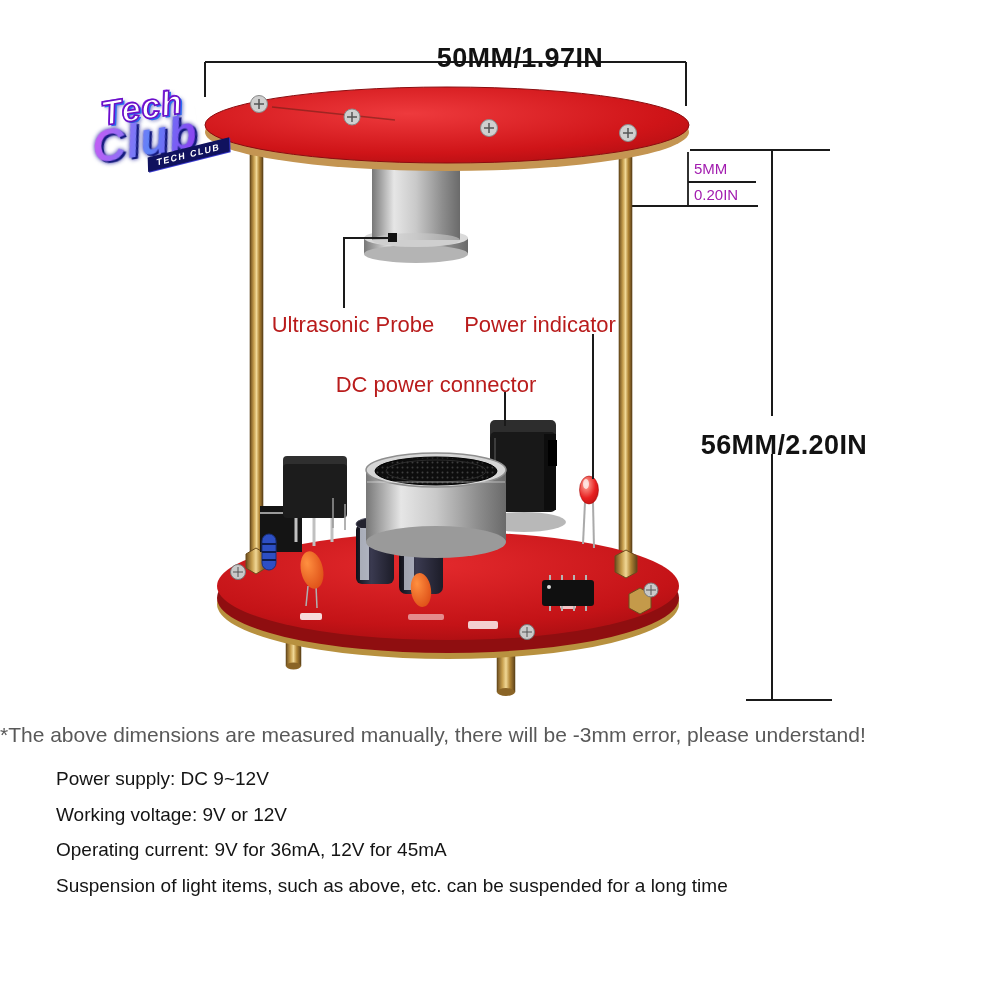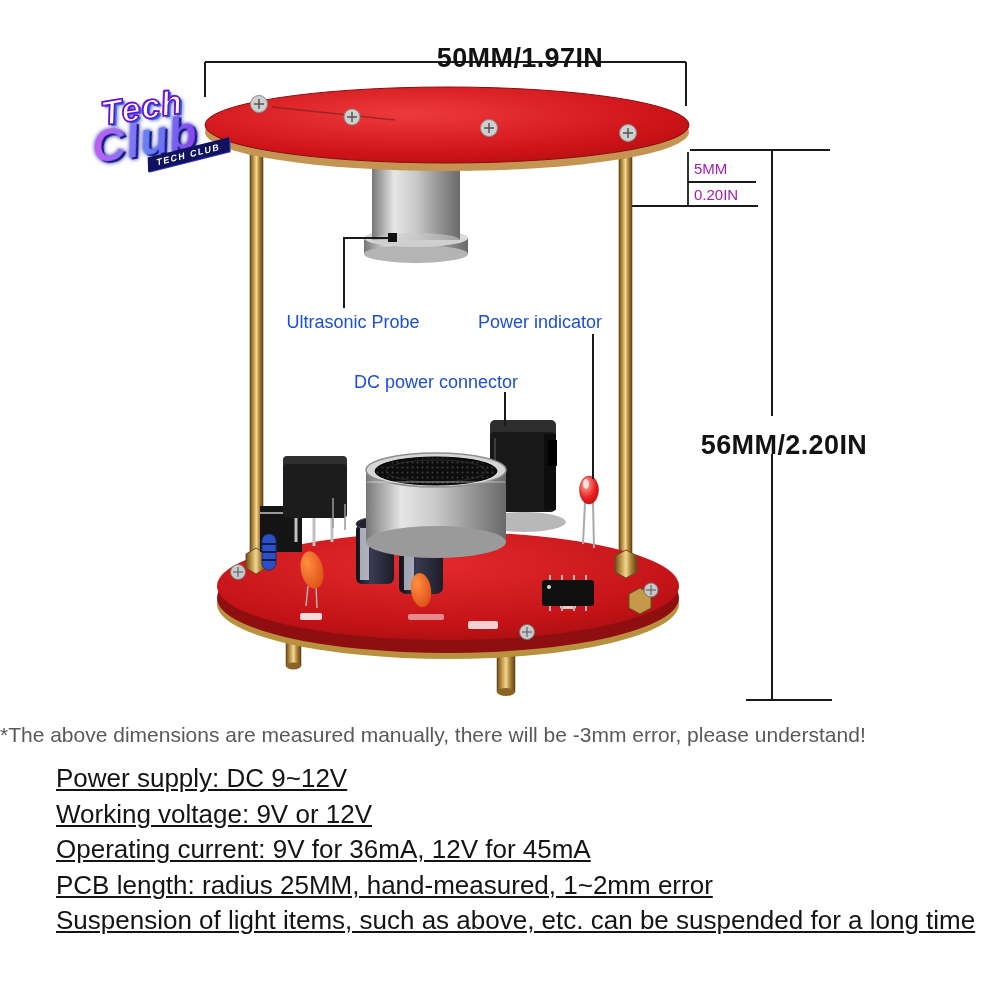--- a/index.html
+++ b/index.html
@@ -2,24 +2,24 @@
 <html><head>
 <meta charset="utf-8">
 <style>
   html,body{margin:0;padding:0;}
   body{width:1000px;height:1000px;background:#ffffff;font-family:"Liberation Sans",sans-serif;overflow:hidden;}
   .stage{position:relative;width:1000px;height:1000px;background:#fff;}
   .stage svg{position:absolute;left:0;top:0;}
   .t{position:absolute;color:#161616;white-space:nowrap;}
   .dim{font-size:27px;font-weight:600;letter-spacing:.4px;color:#121212;margin-top:10px;}
   .small-dim{font-size:15px;font-weight:500;color:#a21caf;}
-  .part{font-size:18px;color:#1d4ed8;text-align:center;}
+  .part{font-size:22px;color:#b91c1c;text-align:center;}
   .cx{transform:translateX(-50%);}
   .footnote{position:absolute;left:0;right:0;top:723px;text-align:left;font-size:21px;color:#595959;}
-  .specs{position:absolute;left:56px;top:761px;font-size:26px;color:#141414;text-decoration:underline;}
+  .specs{position:absolute;left:56px;top:761px;font-size:19px;color:#141414;}
   .specs div{line-height:35.6px;}
   
   .logo{position:absolute;left:92px;top:84px;width:160px;height:110px;transform:rotate(-9deg);}
   .logo-tech{position:absolute;left:14px;top:0;font-style:italic;font-weight:900;font-size:34px;letter-spacing:1px;
     color:#fff;-webkit-text-stroke:1.6px #6a10c8;text-shadow:2px 2px 0 #2a6df0,-1px -1px 0 #9a3cf0,3px 3px 4px rgba(30,40,160,.55);}
   .logo-club{position:absolute;left:0;top:24px;font-style:italic;font-weight:900;font-size:46px;letter-spacing:1px;
     background:linear-gradient(110deg,#c05df5 10%,#5f83f7 55%,#8a46f2 90%);-webkit-background-clip:text;background-clip:text;
     color:transparent;filter:drop-shadow(2px 2px 0 #141a7e) drop-shadow(0 0 2px #2a2aa0);}
   .logo-ribbon{position:absolute;left:52px;top:66px;background:#10125e;color:#fff;font-weight:700;font-size:9px;
     letter-spacing:1.5px;padding:2px 9px;transform:rotate(-5deg) skewX(-12deg);box-shadow:1px 1px 0 #3a3ad0;}
@@ -257,17 +257,16 @@
   <div class="t part cx" style="left:353px;top:312px;">Ultrasonic Probe</div>
   <div class="t part cx" style="left:540px;top:312px;">Power indicator</div>
   <div class="t part cx" style="left:436px;top:372px;">DC power connector</div>
 
   <div class="footnote">*The above dimensions are measured manually, there will be -3mm error, please understand!</div>
 
   <div class="specs">
     <div>Power supply: DC 9~12V</div>
     <div>Working voltage: 9V or 12V</div>
     <div>Operating current: 9V for 36mA, 12V for 45mA</div>
-    <div>PCB length: radius 25MM, hand-measured, 1~2mm error</div>
     <div>Suspension of light items, such as above, etc. can be suspended for a long time</div>
   </div>
 
 </div>
 
 </body></html>

